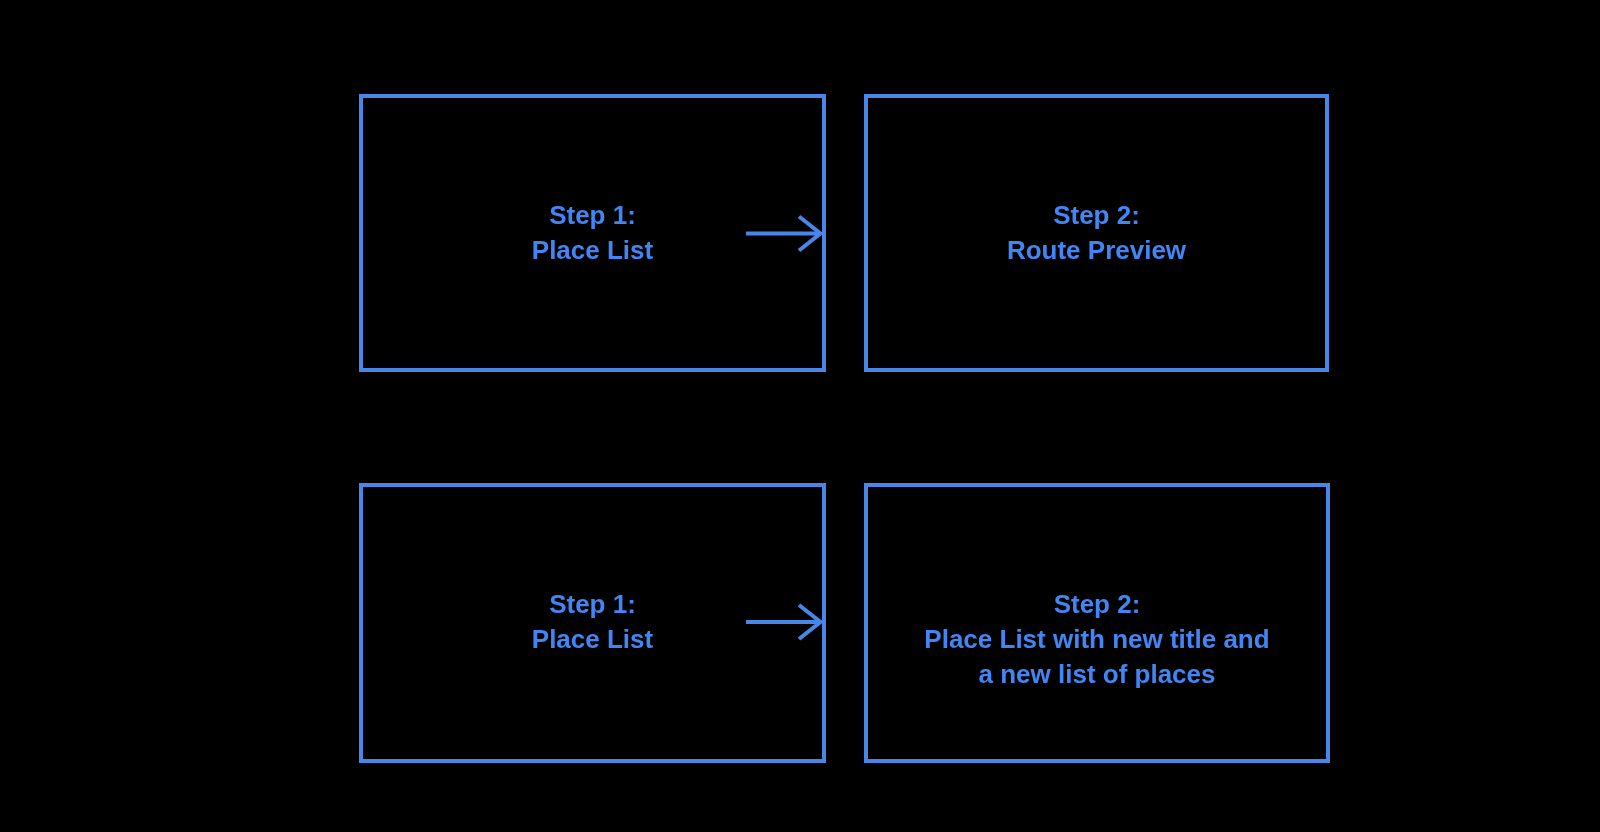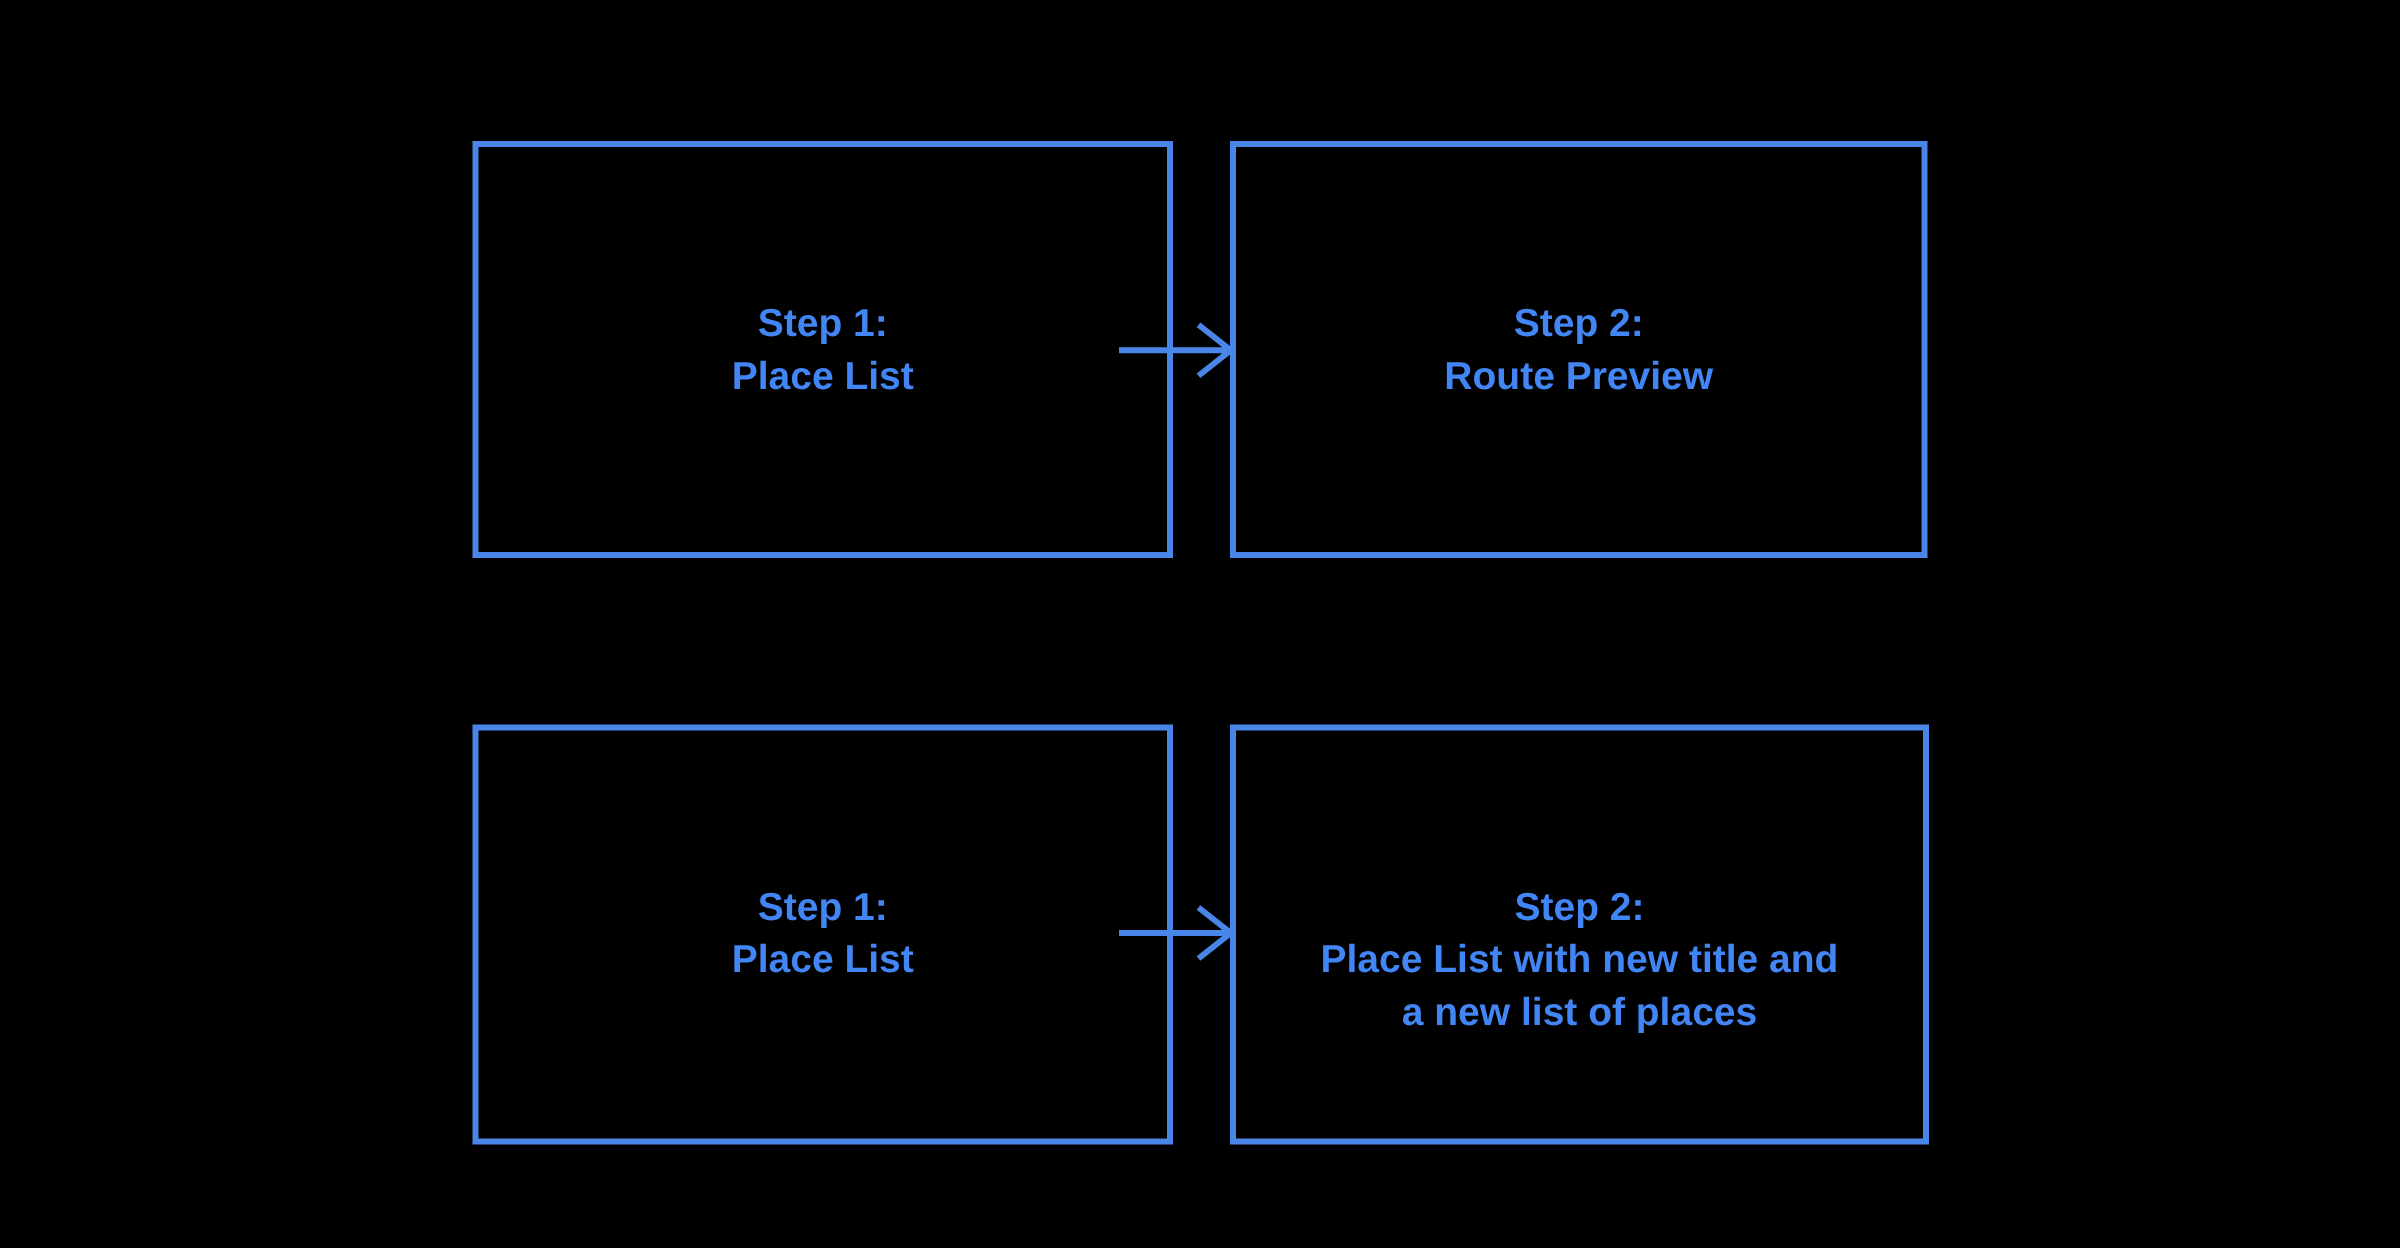--- a/index.html
+++ b/index.html
@@ -16,20 +16,21 @@
     position:relative;
   }
   .stage{
     position:absolute;
     left:0;top:0;width:1600px;height:832px;
   }
   .box{
     position:absolute;
     border:4px solid var(--accent);
     background:transparent;
+    margin-left:44px;
   }
   .box-tl{left:315px;top:94px;width:467px;height:278px;}
   .box-tr{left:820px;top:94px;width:465px;height:278px;}
   .box-bl{left:315px;top:483px;width:467px;height:280px;}
   .box-br{left:820px;top:483px;width:466px;height:280px;}
   .label{
     position:absolute;
     top:100px;
     left:0;
     width:100%;

